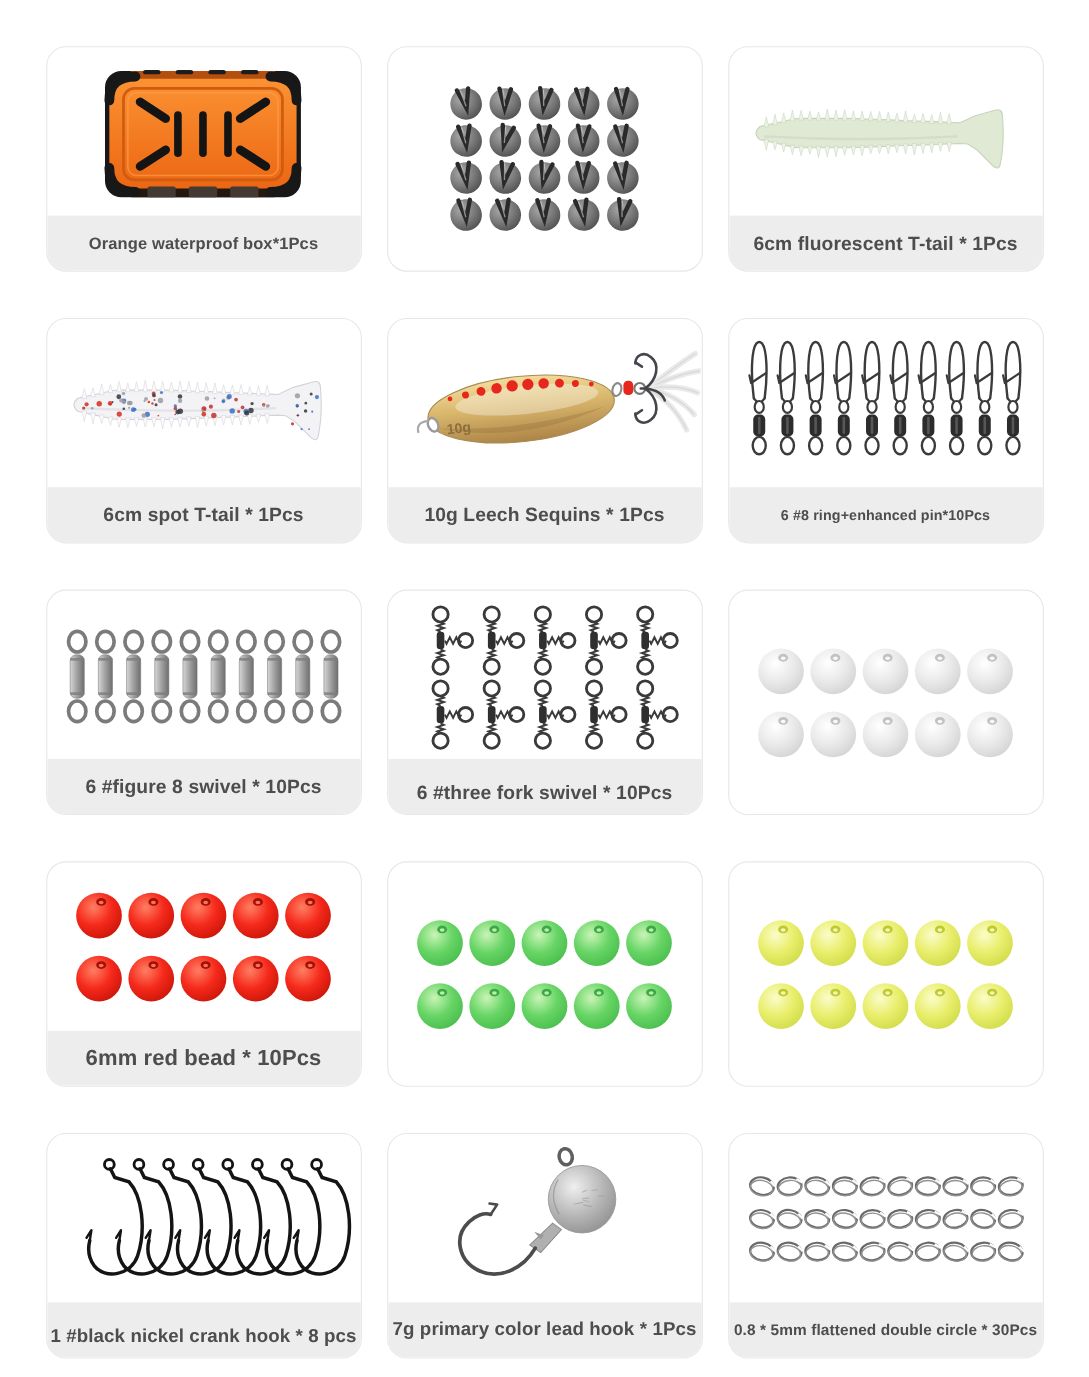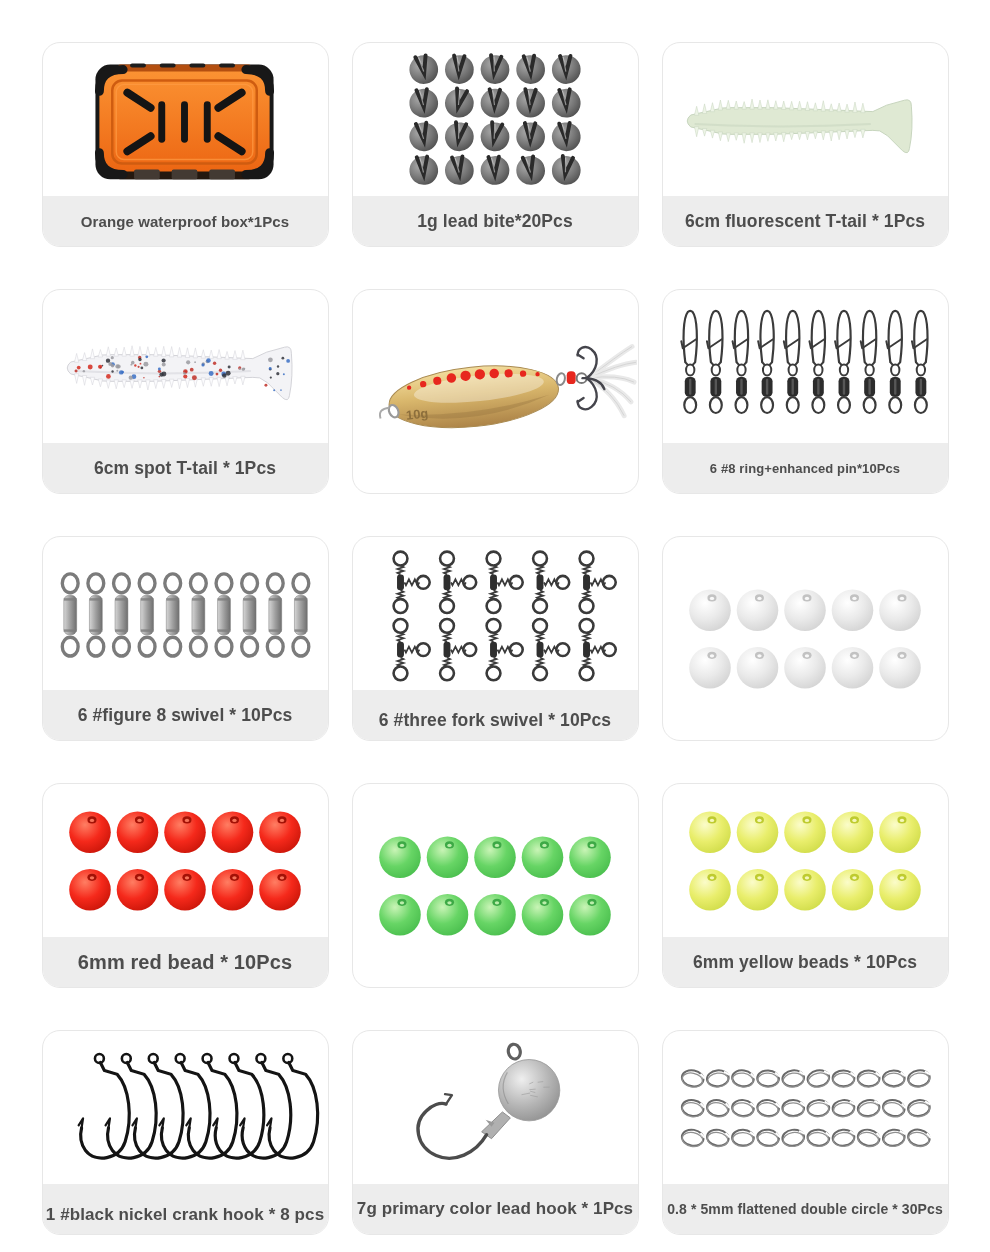--- a/index.html
+++ b/index.html
@@ -163,23 +163,20 @@
               <path d="M174,113 L179,131 L184.5,113.5" stroke="#2a2a2a" stroke-width="4" fill="none" stroke-linecap="round"></path>
               <path d="M177,114 L179,129" stroke="#e8e8e8" stroke-width="1.2" fill="none" opacity="0.55"></path>
             </g>
             <g transform="rotate(8.0 215.5 127)">
               <circle cx="215.5" cy="127" r="14.5" fill="url(#g1g)"></circle>
               <path d="M210,113 L215,131 L220.5,113.5" stroke="#2a2a2a" stroke-width="4" fill="none" stroke-linecap="round"></path>
               <path d="M213,114 L215,129" stroke="#e8e8e8" stroke-width="1.2" fill="none" opacity="0.55"></path>
             </g>
           </svg>
         </div>
-      <div class="label-band">
-        <span class="label-text" style="font-size: 17.5px;">1g lead bite*20Pcs</span>
-      </div>
     </div>
 
     <div class="card">
       <div class="img-area">
           <svg width="284" height="152" viewBox="0 0 287 152">
             <path d="M28,71.0 L36,69.2 L44,67.5 L52,65.7 L60,63.9 L68,63.5 L76,63.5 L84,63.5 L92,63.5 L100,63.5 L108,63.5 L116,63.7 L124,64.0 L132,64.3 L140,64.6 L148,64.9 L156,65.3 L164,65.6 L172,65.9 L180,66.2 L188,66.5 L196,66.9 L204,67.2 L212,67.5 L226,61 L244,56 Q251,54 251,62 Q253,86 249,105 Q248,112 242,107 L227,92 L219,87 L212,86.5 L204,86.8 L196,87.1 L188,87.5 L180,87.8 L172,88.1 L164,88.4 L156,88.7 L148,89.1 L140,89.4 L132,89.7 L124,90.0 L116,90.3 L108,90.5 L100,90.5 L92,90.5 L84,90.5 L76,90.5 L68,90.5 L60,90.1 L52,88.3 L44,86.5 L36,84.8 L28,83.0 Q21,77 28,71.0 Z" fill="#dfe9d3" stroke="#c6d4bd" stroke-width="1"></path>
             <path d="M32,80 Q120,85 210,80" stroke="#c6d4bd" stroke-width="2" fill="none" opacity="0.5"></path>
             <path d="M31.8,71.2 L34,62.1 L36.2,71.2 Z" fill="#edf4e6" stroke="#c6d4bd" stroke-width="0.5"></path>
             <path d="M31.8,82.8 L34,92.9 L36.2,82.8 Z" fill="#edf4e6" stroke="#c6d4bd" stroke-width="0.5"></path>
             <path d="M39.8,69.4 L42,59.7 L44.2,69.4 Z" fill="#edf4e6" stroke="#c6d4bd" stroke-width="0.5"></path>
@@ -404,20 +401,23 @@
             <rect x="216" y="55" width="9" height="13" rx="4" fill="#e7271e"></rect>
             <circle cx="231" cy="62" r="5" stroke="#777777" stroke-width="2" fill="none"></circle>
             <path d="M232,62 L238,62" stroke="#45454c" stroke-width="2.4" fill="none" stroke-linecap="round"></path>
             <path d="M236,62 C247,54 250,40 241,33 C235,28 227,31 227,39" stroke="#45454c" stroke-width="2.4" fill="none" stroke-linecap="round"></path>
             <path d="M227,38 l6,4" stroke="#45454c" stroke-width="2.4" fill="none" stroke-linecap="round"></path>
             <path d="M236,62 C247,70 250,84 241,91 C235,96 227,93 227,85" stroke="#45454c" stroke-width="2.4" fill="none" stroke-linecap="round"></path>
             <path d="M227,86 l6,-4" stroke="#45454c" stroke-width="2.4" fill="none" stroke-linecap="round"></path>
             <path d="M236,62 C246,63 252,67 254,73" stroke="#45454c" stroke-width="2.4" fill="none" stroke-linecap="round"></path>
           </svg>
         </div>
+      <div class="label-band">
+        <span class="label-text" style="font-size: 17.5px;">10g Leech Sequins * 1Pcs</span>
+      </div>
     </div>
 
     <div class="card">
       <div class="img-area">
           <svg width="284" height="152" viewBox="0 0 287 152">
             <path d="M22.5,71 C19.5,48 20.5,26 25,20.5 Q27.5,18 30,20.5 C34.5,26 35.5,48 32.5,71" stroke="#3b3b3b" stroke-width="2.2" fill="none" stroke-linecap="round"></path>
             <path d="M20,57 L33.5,48 M20,57 l-1.5,-7" stroke="#3b3b3b" stroke-width="2" fill="none" stroke-linecap="round"></path>
             <path d="M22.5,71 L25.5,74.5 M32.5,71 L29.5,74.5" stroke="#3b3b3b" stroke-width="2" fill="none"></path>
             <ellipse cx="27.5" cy="79" rx="4.2" ry="5.5" stroke="#3b3b3b" stroke-width="2" fill="none"></ellipse>
             <rect x="22" y="86" width="11" height="20" rx="4.5" fill="#2c2c2c"></rect>
@@ -810,23 +810,20 @@
             <ellipse cx="145.5" cy="92.5" rx="4.6" ry="3.6" fill="#becb2f"></ellipse>
             <ellipse cx="145.5" cy="93" rx="2.2" ry="1.6" fill="#fbfcca" opacity="0.9"></ellipse>
             <circle cx="191.5" cy="105" r="21" fill="url(#g11g)"></circle>
             <ellipse cx="193.5" cy="92.5" rx="4.6" ry="3.6" fill="#becb2f"></ellipse>
             <ellipse cx="193.5" cy="93" rx="2.2" ry="1.6" fill="#fbfcca" opacity="0.9"></ellipse>
             <circle cx="239.5" cy="105" r="21" fill="url(#g11g)"></circle>
             <ellipse cx="241.5" cy="92.5" rx="4.6" ry="3.6" fill="#becb2f"></ellipse>
             <ellipse cx="241.5" cy="93" rx="2.2" ry="1.6" fill="#fbfcca" opacity="0.9"></ellipse>
           </svg>
         </div>
-      <div class="label-band">
-        <span class="label-text" style="font-size: 17.5px;">6mm yellow beads * 10Pcs</span>
-      </div>
     </div>
 
     <div class="card">
       <div class="img-area">
           <svg width="284" height="152" viewBox="0 0 287 152">
             <circle cx="57" cy="26" r="4.5" stroke="#141414" stroke-width="2.6" fill="none"></circle>
             <path d="M58,30 l4,8 l13,4 C87,55 91,85 83,110 C77,128 53,132 43,119 C38,112 37,104 39,96" stroke="#141414" stroke-width="3.2" fill="none" stroke-linecap="round"></path>
             <path d="M39,96 L40.5,86.5 L36,93.5" stroke="#141414" stroke-width="2.2" fill="none" stroke-linejoin="round" stroke-linecap="round"></path>
             <circle cx="84.2" cy="26" r="4.5" stroke="#141414" stroke-width="2.6" fill="none"></circle>
             <path d="M85.2,30 l4,8 l13,4 C114.2,55 118.2,85 110.2,110 C104.2,128 80.2,132 70.2,119 C65.2,112 64.2,104 66.2,96" stroke="#141414" stroke-width="3.2" fill="none" stroke-linecap="round"></path>

